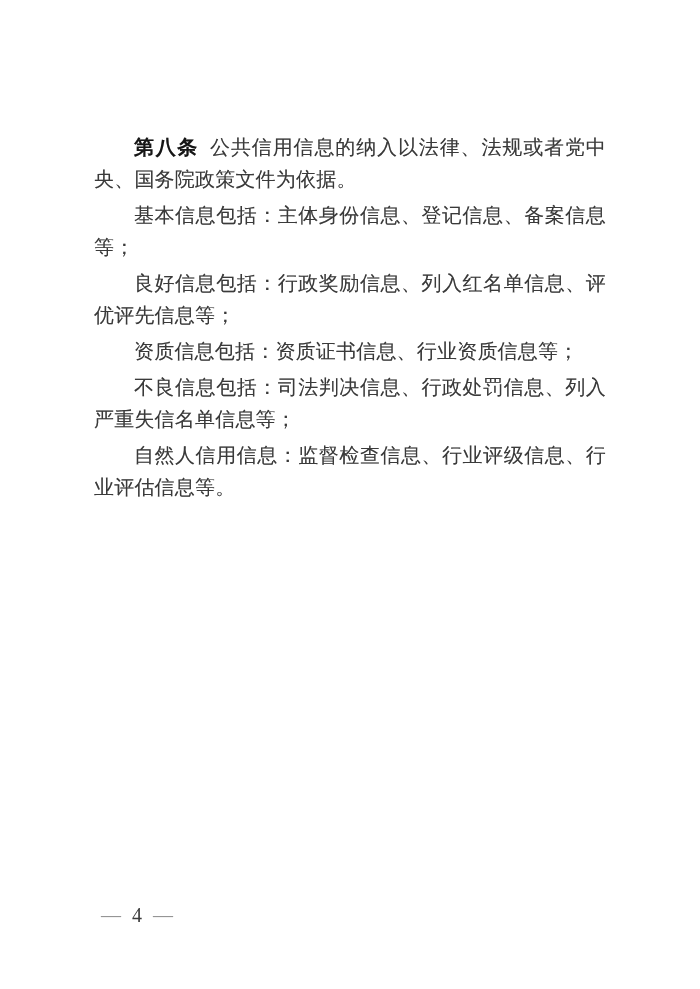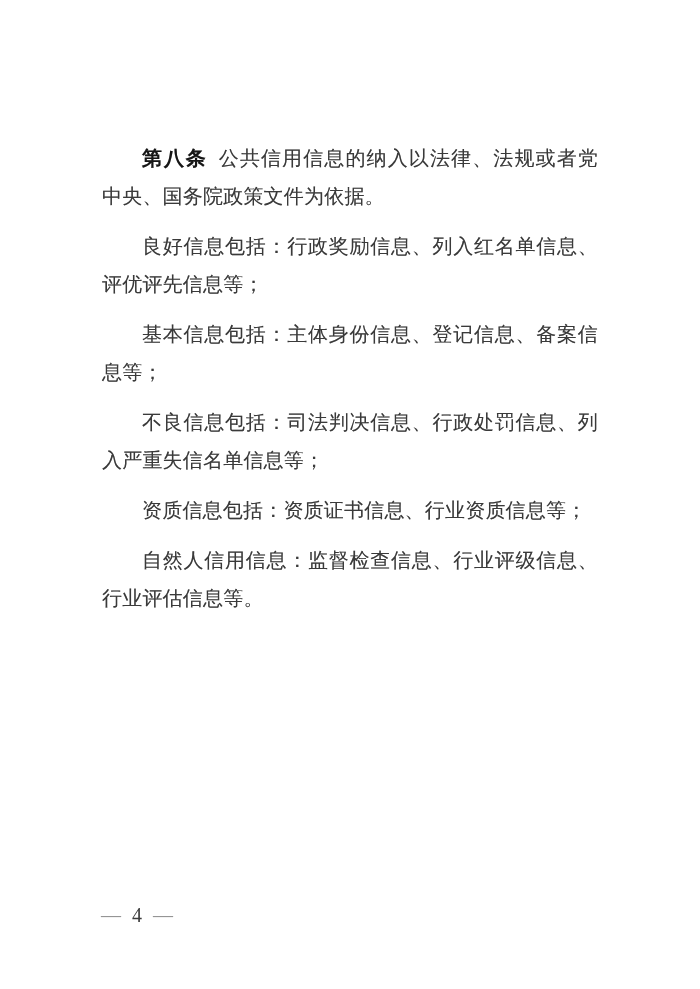--- a/index.html
+++ b/index.html
@@ -19,23 +19,23 @@
     background: var(--bg, #ffffff);
     overflow: hidden;
   }
   .doc-body {
     position: absolute;
     left: 90px;
     top: 127px;
     width: 520px;
   }
   .para {
-    margin: 12px;
+    margin: 4px;
     font-size: 20px;
-    line-height: 38px;
+    line-height: 32px;
     color: var(--text, #3a3a3a);
     text-align: justify;
     text-justify: inter-character;
     text-indent: 40px;
     letter-spacing: 0.2px;
     text-shadow: 0 0 0.5px rgba(70, 70, 70, 0.45);
   }
   .para .lead {
     font-weight: bold;
     color: var(--lead, #161616);
@@ -58,24 +58,24 @@
   .page-num {
     color: var(--page-num, #3c3c3c);
   }
 </style>
 </head>
 <body>
 
 <div class="page">
   <main class="doc-body">
       <p class="para"><b class="lead">第八条</b>公共信用信息的纳入以法律、法规或者党中央、国务院政策文件为依据。</p>
+      <p class="para">基本信息包括：主体身份信息、登记信息、备案信息等；</p>
       <p class="para">良好信息包括：行政奖励信息、列入红名单信息、评优评先信息等；</p>
-      <p class="para">基本信息包括：主体身份信息、登记信息、备案信息等；</p>
+      <p class="para">资质信息包括：资质证书信息、行业资质信息等；</p>
       <p class="para">不良信息包括：司法判决信息、行政处罚信息、列入严重失信名单信息等；</p>
-      <p class="para">资质信息包括：资质证书信息、行业资质信息等；</p>
       <p class="para">自然人信用信息：监督检查信息、行业评级信息、行业评估信息等。</p>
     </main>
   <footer class="page-footer">
     <span class="footer-dash">—</span>
     <span class="page-num">4</span>
     <span class="footer-dash">—</span>
   </footer>
 </div>
 
 </body></html>

